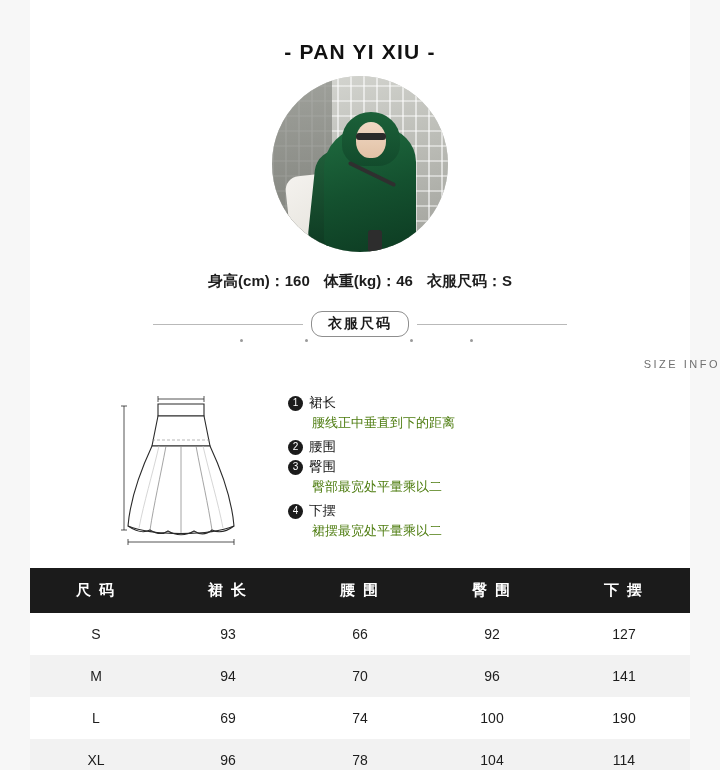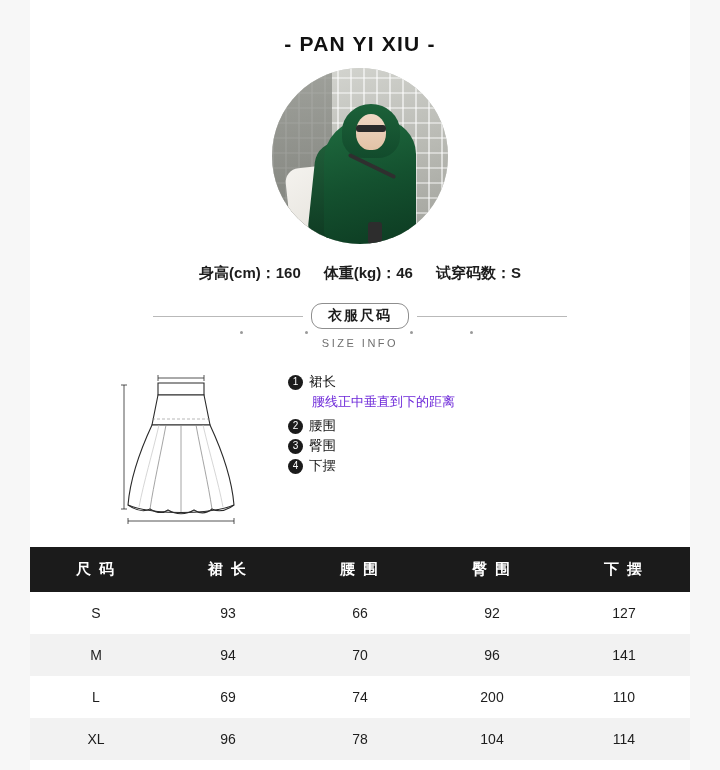--- a/index.html
+++ b/index.html
@@ -12,21 +12,21 @@
     color: #1a1a1a;
     position: relative;
     overflow: hidden;
   }
 
   .brand-title {
     text-align: center;
     font-size: 21px;
     font-weight: bold;
     letter-spacing: 1.2px;
-    margin-top: 32px;
+    margin-top: 40px;
     color: #111111;
   }
 
   .model-photo-wrap {
     display: flex;
     justify-content: center;
     margin-top: 12px;
   }
   .model-photo {
     width: 176px;
@@ -98,32 +98,32 @@
     position: absolute; left: 96px; bottom: 0;
     width: 14px; height: 22px;
     background: #2d2d2d;
     border-radius: 3px;
   }
 
   .specs-row {
     display: flex;
     justify-content: center;
     align-items: center;
-    gap: 23px;
+    gap: 14px;
     margin-top: 20px;
     font-size: 15px;
     font-weight: bold;
     color: #1d1d1d;
   }
   .specs-row .spec { white-space: nowrap; }
 
   .size-info-block {
     margin-top: 20px;
     position: relative;
-    text-align: center;
+    text-align: right;
   }
   .si-head {
     display: flex;
     align-items: center;
     justify-content: center;
     gap: 8px;
   }
   .si-rule {
     height: 1px;
     width: 150px;
@@ -133,21 +133,21 @@
     border: 1px solid #8e8e8e;
     border-radius: 11px;
     padding: 3px 16px;
     font-size: 14px;
     font-weight: bold;
     letter-spacing: 2px;
     color: #1c1c1c;
     background: #fff;
   }
   .si-sub {
-    margin-top: 8px;
+    margin-top: 21px;
     font-size: 11px;
     letter-spacing: 2.5px;
     color: #6f6f6f;
   }
   .si-dots {
     position: absolute;
     top: 28px;
     left: 0; right: 0;
     height: 10px;
   }
@@ -186,21 +186,21 @@
     width: 15px; height: 15px;
     border-radius: 50%;
     background: #1b1b1b;
     color: #ffffff;
     font-size: 10px;
     line-height: 1;
     flex: 0 0 auto;
   }
   .legend-desc {
     font-size: 13px;
-    color: #6d28d9;
+    color: #4d7c0f;
     margin: 2px 0 6px 24px;
   }
 
   table.size-table {
     width: 660px;
     margin: 14px auto 0 auto;
     border-collapse: collapse;
     font-size: 14px;
   }
   table.size-table thead th {
@@ -255,21 +255,21 @@
   </div>
 
   <div class="specs-row">
     <div class="spec">
       <span>身高(cm)：</span><span>160</span>
     </div>
     <div class="spec">
       <span>体重(kg)：</span><span>46</span>
     </div>
     <div class="spec">
-      <span>试穿码数：</span><span>S</span>
+      <span>衣服尺码：</span><span>S</span>
     </div>
   </div>
 
   <div class="size-info-block">
     <div class="si-head">
       <div class="si-rule"></div>
       <div class="si-pill">衣服尺码</div>
       <div class="si-rule"></div>
     </div>
     <div class="si-sub">SIZE INFO</div>
@@ -324,26 +324,28 @@
         <div class="legend-main">
           <span class="num-badge">2</span>
           <span>腰围</span>
         </div>
       </div>
       <div class="legend-item">
         <div class="legend-main">
           <span class="num-badge">3</span>
           <span>臀围</span>
         </div>
+        <div class="legend-desc">臀部最宽处平量乘以二</div>
       </div>
       <div class="legend-item">
         <div class="legend-main">
           <span class="num-badge">4</span>
           <span>下摆</span>
         </div>
+        <div class="legend-desc">裙摆最宽处平量乘以二</div>
       </div>
     </div>
   </div>
 
   <table class="size-table">
     <thead>
       <tr>
         <th>尺 码</th>
         <th>裙 长</th>
         <th>腰 围</th>
@@ -363,22 +365,22 @@
         <td>M</td>
         <td>94</td>
         <td>70</td>
         <td>96</td>
         <td>141</td>
       </tr>
       <tr>
         <td>L</td>
         <td>69</td>
         <td>74</td>
-        <td>200</td>
-        <td>110</td>
+        <td>100</td>
+        <td>190</td>
       </tr>
       <tr>
         <td>XL</td>
         <td>96</td>
         <td>78</td>
         <td>104</td>
         <td>114</td>
       </tr>
     </tbody>
   </table>

